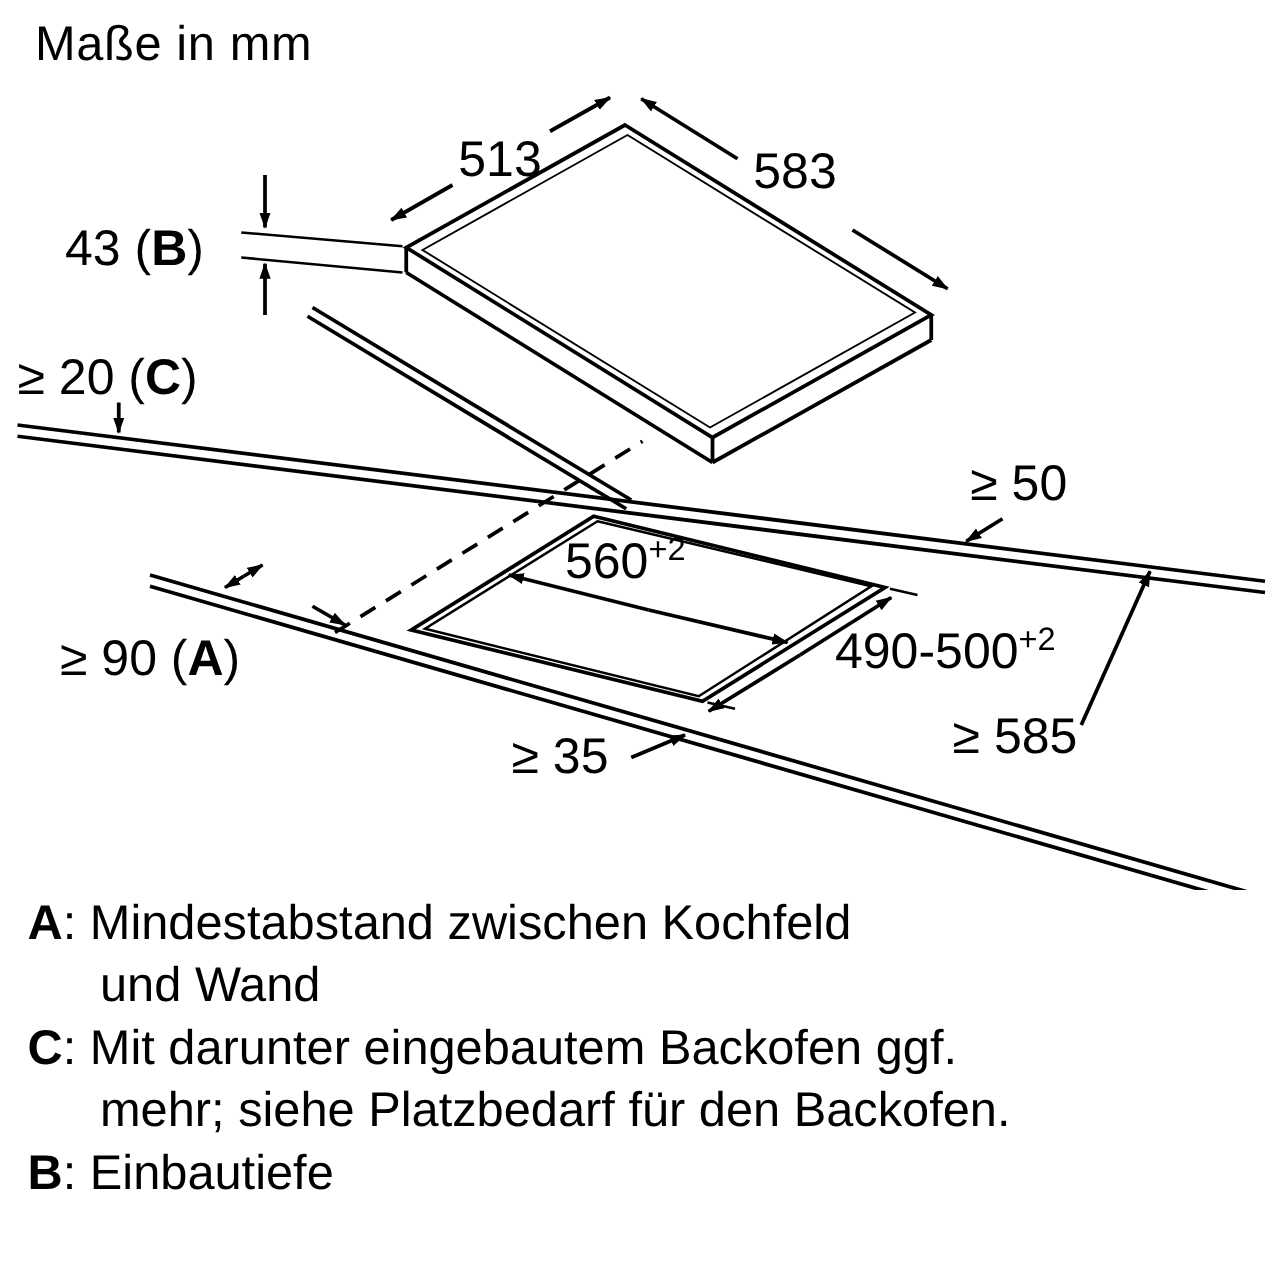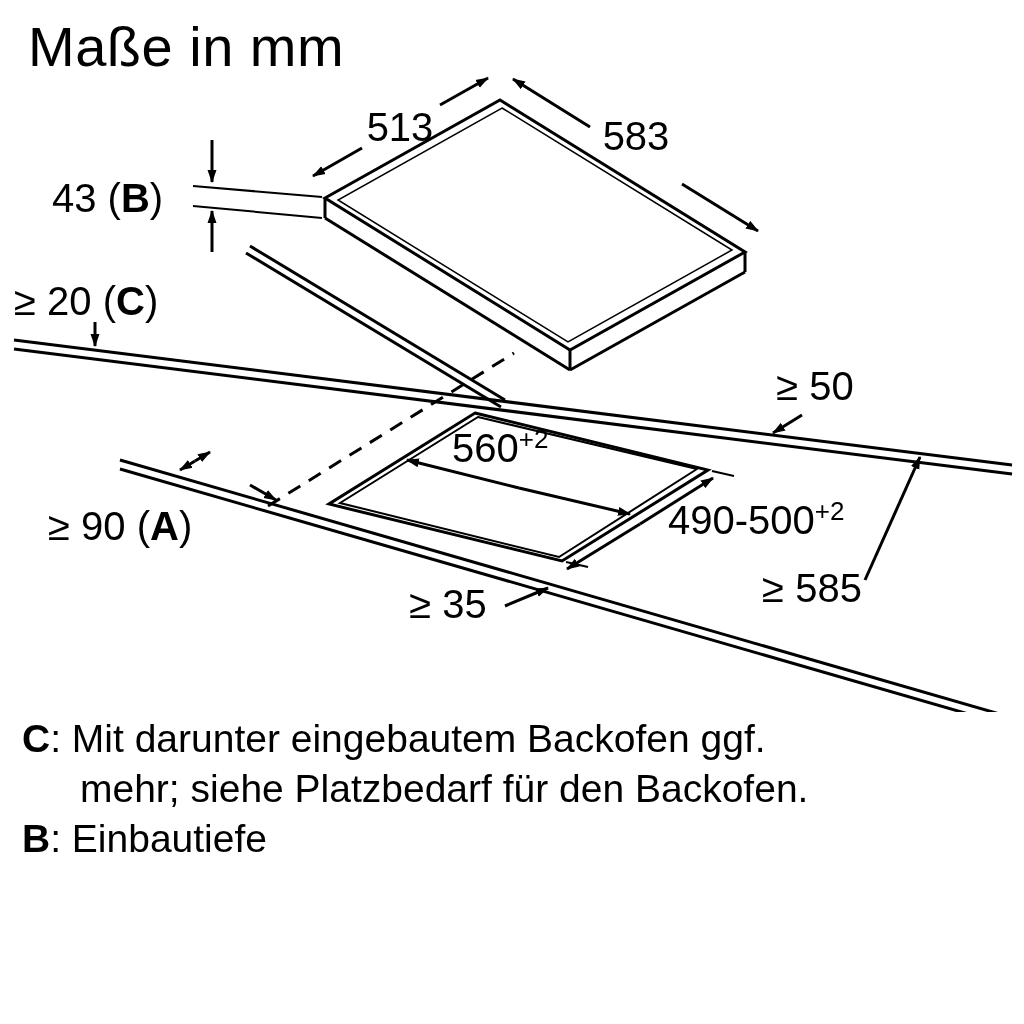--- a/index.html
+++ b/index.html
@@ -1,17 +1,17 @@
 <!DOCTYPE html>
 <html><head>
 <meta charset="utf-8">
 <style>
   html,body{margin:0;padding:0;background:#fff;width:1024px;height:1024px;overflow:hidden;}
   body{font-family:"Liberation Sans", sans-serif;color:#000;position:relative;}
-  .page-title{position:absolute;left:28px;top:14px;font-size:56px;letter-spacing:0.5px;}
+  .page-title{position:absolute;left:28px;top:14px;font-size:39px;letter-spacing:0.5px;}
   svg{position:absolute;left:0;top:0;}
   svg text{font-family:"Liberation Sans", sans-serif;fill:#000;font-size:40px;}
   svg .b{font-weight:bold;}
   svg line, svg path.dim, svg polyline{stroke:#000;fill:none;}
   .legend{position:absolute;left:22px;top:714px;width:978px;font-size:39px;line-height:50px;}
   .legend-line{display:block;}
   .legend-line.cont{padding-left:58px;}
   .legend b{font-weight:bold;}
 </style>
 </head>
@@ -127,19 +127,23 @@
   </g>
 
   <g>
     <path class="dim" d="M865,580 L920,457" stroke-width="3" marker-end="url(#arr)"></path>
     <text x="812" y="602" text-anchor="middle">≥ 585</text>
   </g>
 </svg>
 
 <div class="legend">
   <div class="legend-item">
+    <span class="legend-line first"><b>A</b><span>: </span><span>Mindestabstand zwischen Kochfeld</span></span>
+    <span class="legend-line cont">und Wand</span>
+  </div>
+  <div class="legend-item">
     <span class="legend-line first"><b>C</b><span>: </span><span>Mit darunter eingebautem Backofen ggf.</span></span>
     <span class="legend-line cont">mehr; siehe Platzbedarf für den Backofen.</span>
   </div>
   <div class="legend-item">
     <span class="legend-line first"><b>B</b><span>: </span><span>Einbautiefe</span></span>
   </div>
 </div>
 
 </body></html>

